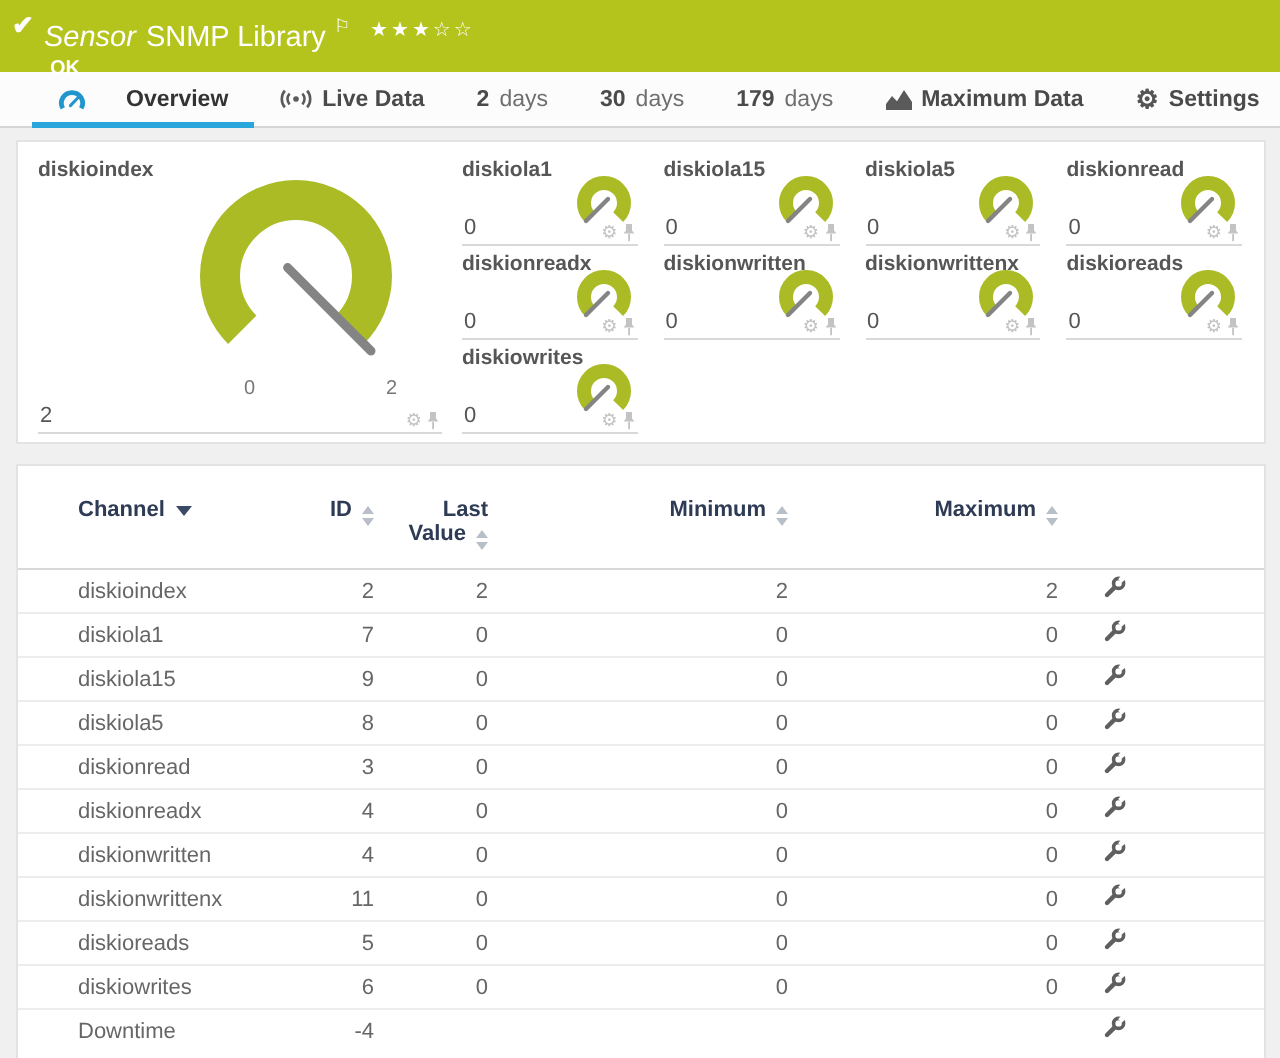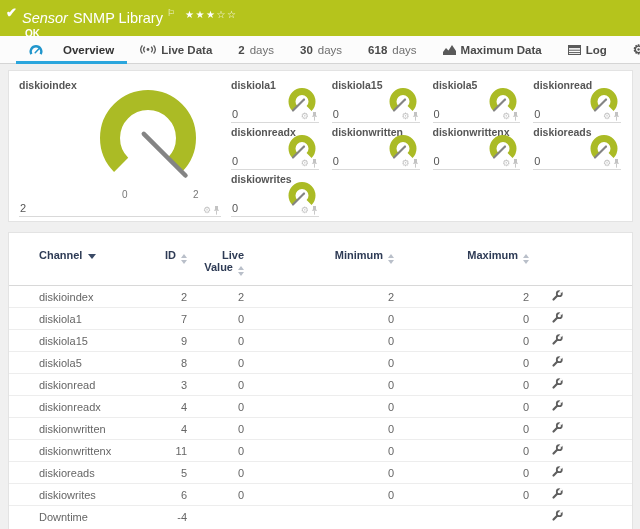--- a/index.html
+++ b/index.html
@@ -108,41 +108,30 @@
   </div>
   <div class="tab">
     <b class="tnum">2</b>
     <span class="tlabel dim">days</span>
   </div>
   <div class="tab">
     <b class="tnum">30</b>
     <span class="tlabel dim">days</span>
   </div>
   <div class="tab">
-    <b class="tnum">618</b>
+    <b class="tnum">179</b>
     <span class="tlabel dim">days</span>
   </div>
   <div class="tab">
     <span class="ticon">
       <svg width="13" height="10" viewBox="0 0 13 10">
           <path d="M0 10 L0 7 3 3 5.5 5.6 9 0 13 6 13 10 Z" fill="#5a5a5a"></path>
         </svg>
     </span>
     <span class="tlabel">Maximum Data</span>
-  </div>
-  <div class="tab">
-    <span class="ticon">
-      <svg width="13" height="10" viewBox="0 0 13 10">
-          <rect x="0.5" y="0.5" width="12" height="9" fill="none" stroke="#5a5a5a"></rect>
-          <rect x="0.5" y="0.5" width="12" height="2.6" fill="#5a5a5a"></rect>
-          <line x1="0.5" y1="5.2" x2="12.5" y2="5.2" stroke="#5a5a5a"></line>
-          <line x1="0.5" y1="7.6" x2="12.5" y2="7.6" stroke="#5a5a5a"></line>
-        </svg>
-    </span>
-    <span class="tlabel">Log</span>
   </div>
   <div class="tab">
     <span class="ticon gearglyph">⚙</span>
     <span class="tlabel">Settings</span>
   </div>
 </nav>
 
 <div class="content">
 
   <section class="panel gpanel">
@@ -323,21 +312,21 @@
           <col class="c6">
           <col class="c7">
         </colgroup>
       <thead>
         <tr>
           <th class="h-ch"><span>Channel</span><span class="sortdn"></span></th>
           <th><span>ID</span><span class="sort">
                 <i class="up"></i>
                 <i class="dn"></i>
               </span></th>
-          <th><span>Live Value</span><span class="sort">
+          <th><span>Last Value</span><span class="sort">
                 <i class="up"></i>
                 <i class="dn"></i>
               </span></th>
           <th><span>Minimum</span><span class="sort">
                 <i class="up"></i>
                 <i class="dn"></i>
               </span></th>
           <th><span>Maximum</span><span class="sort">
                 <i class="up"></i>
                 <i class="dn"></i>

